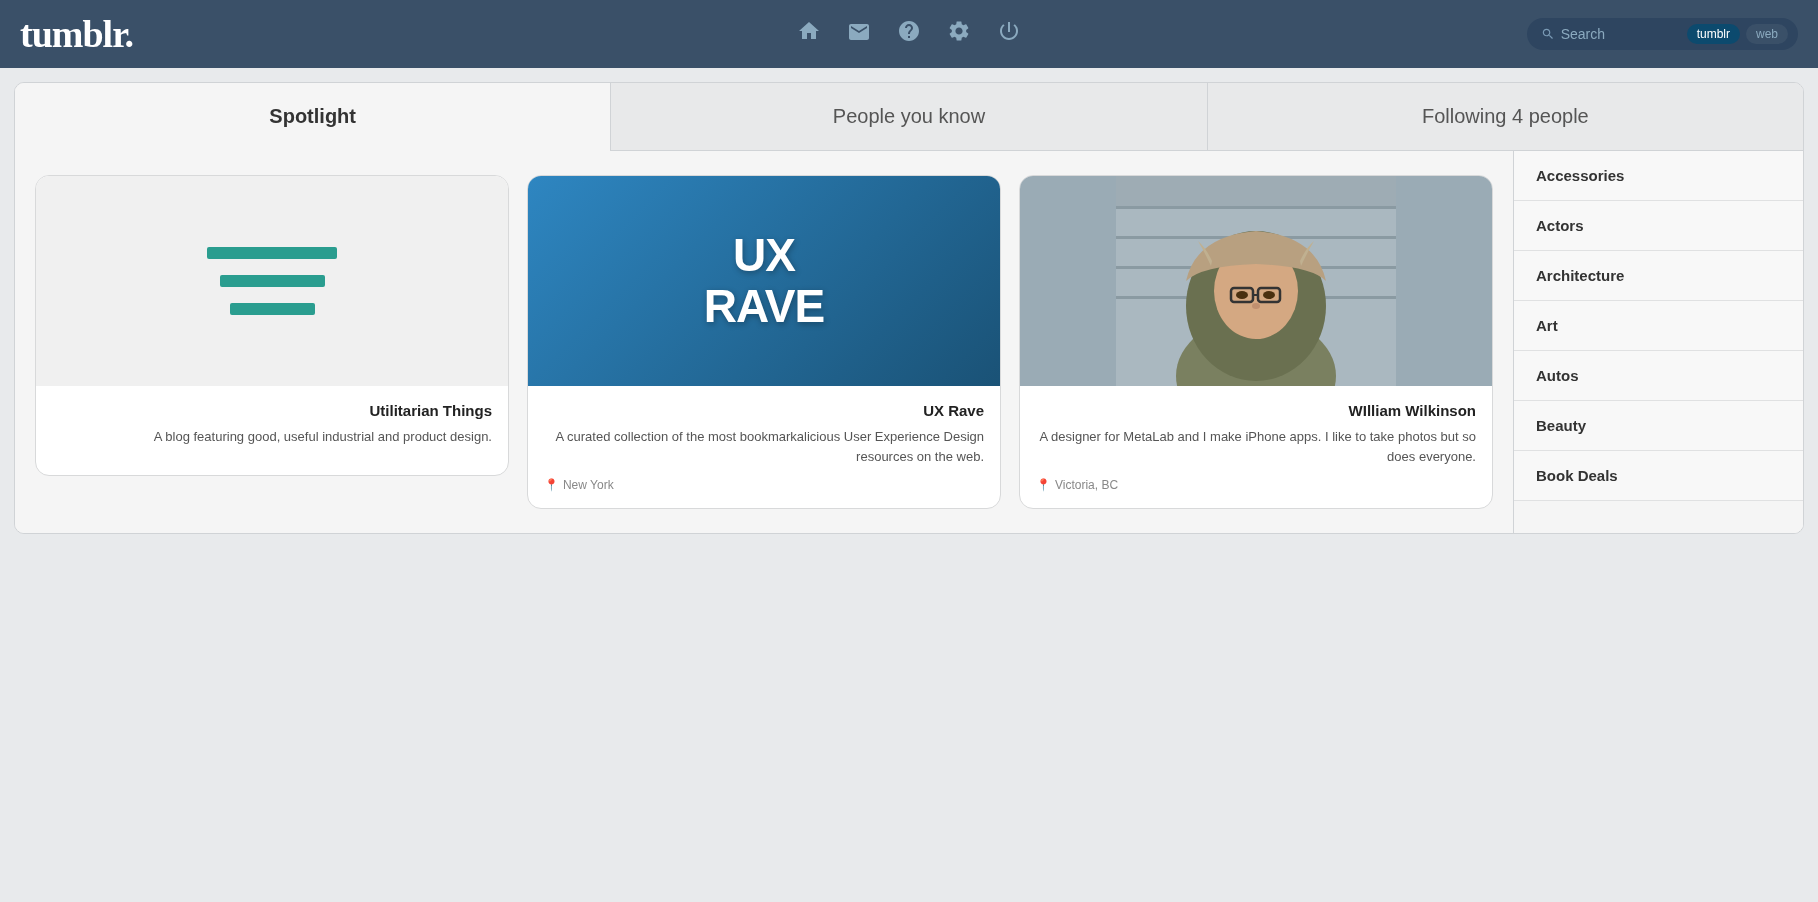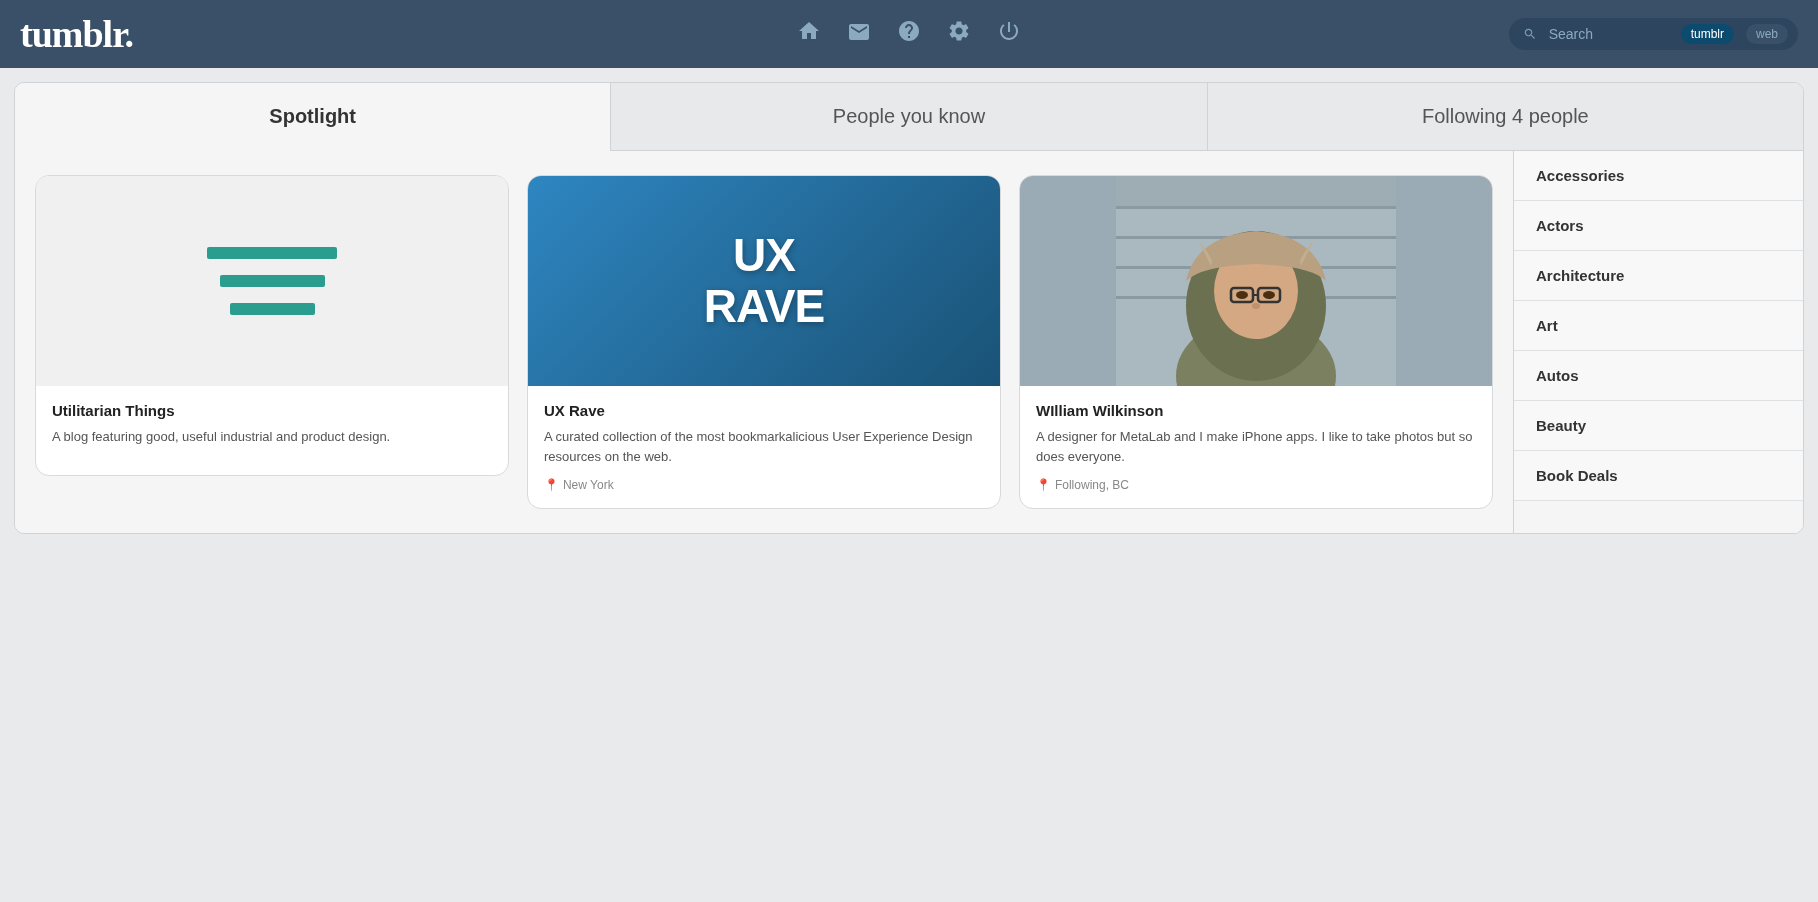--- a/index.html
+++ b/index.html
@@ -177,20 +177,21 @@
       font-weight: bold;
       text-align: center;
       line-height: 1.1;
       letter-spacing: -1px;
       text-shadow: 1px 2px 6px rgba(0,0,0,0.3);
     }
     
 
     .card-body {
       padding: 16px;
+      text-align: right;
     }
 
     .card-title {
       font-weight: bold;
       font-size: 15px;
       color: #222;
       margin-bottom: 8px;
     }
 
     .card-desc {
@@ -255,21 +256,21 @@
         <path d="M19.14,12.94c0.04-0.3,0.06-0.61,0.06-0.94c0-0.32-0.02-0.64-0.07-0.94l2.03-1.58c0.18-0.14,0.23-0.41,0.12-0.61 l-1.92-3.32c-0.12-0.22-0.37-0.29-0.59-0.22l-2.39,0.96c-0.5-0.38-1.03-0.7-1.62-0.94L14.4,2.81c-0.04-0.24-0.24-0.41-0.48-0.41 h-3.84c-0.24,0-0.43,0.17-0.47,0.41L9.25,5.35C8.66,5.59,8.12,5.92,7.63,6.29L5.24,5.33c-0.22-0.08-0.47,0-0.59,0.22L2.74,8.87 C2.62,9.08,2.66,9.34,2.86,9.48l2.03,1.58C4.84,11.36,4.8,11.69,4.8,12s0.02,0.64,0.07,0.94l-2.03,1.58 c-0.18,0.14-0.23,0.41-0.12,0.61l1.92,3.32c0.12,0.22,0.37,0.29,0.59,0.22l2.39-0.96c0.5,0.38,1.03,0.7,1.62,0.94l0.36,2.54 c0.05,0.24,0.24,0.41,0.48,0.41h3.84c0.24,0,0.44-0.17,0.47-0.41l0.36-2.54c0.59-0.24,1.13-0.56,1.62-0.94l2.39,0.96 c0.22,0.08,0.47,0,0.59-0.22l1.92-3.32c0.12-0.22,0.07-0.47-0.12-0.61L19.14,12.94z M12,15.6c-1.98,0-3.6-1.62-3.6-3.6 s1.62-3.6,3.6-3.6s3.6,1.62,3.6,3.6S13.98,15.6,12,15.6z"></path>
       </svg>
     </span>
     <span class="nav-icon">
       <svg width="24" height="24" viewBox="0 0 24 24" fill="#8baabf">
         <path d="M13 3h-2v10h2V3zm4.83 2.17l-1.42 1.42C17.99 7.86 19 9.81 19 12c0 3.87-3.13 7-7 7s-7-3.13-7-7c0-2.19 1.01-4.14 2.58-5.42L6.17 5.17C4.23 6.82 3 9.26 3 12c0 4.97 4.03 9 9 9s9-4.03 9-9c0-2.74-1.23-5.18-3.17-6.83z"></path>
       </svg>
     </span>
   </div>
 
-  <div style="margin-left:auto; display:flex; align-items:center; gap:12px; background:#2e4560; border-radius:20px; padding:6px 10px 6px 14px;">
+  <div style="margin-left:auto; display:flex; align-items:center; gap:6px; background:#2e4560; border-radius:20px; padding:6px 10px 6px 14px;">
     <svg width="14" height="14" viewBox="0 0 24 24" fill="#7a9ab5">
       <path d="M15.5 14h-.79l-.28-.27C15.41 12.59 16 11.11 16 9.5 16 5.91 13.09 3 9.5 3S3 5.91 3 9.5 5.91 16 9.5 16c1.61 0 3.09-.59 4.23-1.57l.27.28v.79l5 4.99L20.49 19l-4.99-5zm-6 0C7.01 14 5 11.99 5 9.5S7.01 5 9.5 5 14 7.01 14 9.5 11.99 14 9.5 14z"></path>
     </svg>
     <input class="search-input" type="text" placeholder="Search" style="">
     <button class="search-toggle active">tumblr</button>
     <button class="search-toggle">web</button>
   </div>
 </div>
 
 <div class="main-container">
@@ -351,21 +352,21 @@
 
             <path d="M95,90 Q88,75 82,65 Q90,72 96,85z" fill="#c0b090"></path>
             <path d="M185,90 Q192,75 198,65 Q190,72 184,85z" fill="#c0b090"></path>
           </svg>
         </div>
         <div class="card-body">
           <div class="card-title">WIlliam Wilkinson</div>
           <div class="card-desc">A designer for MetaLab and I make iPhone apps. I like to take photos but so does everyone.</div>
           <div class="card-location">
             <span>📍</span>
-            <span>Following, BC</span>
+            <span>Victoria, BC</span>
           </div>
         </div>
       </div>
 
     </div>
 
     <div class="sidebar">
       <div class="sidebar-item">Accessories</div>
       <div class="sidebar-item">Actors</div>
       <div class="sidebar-item">Architecture</div>

